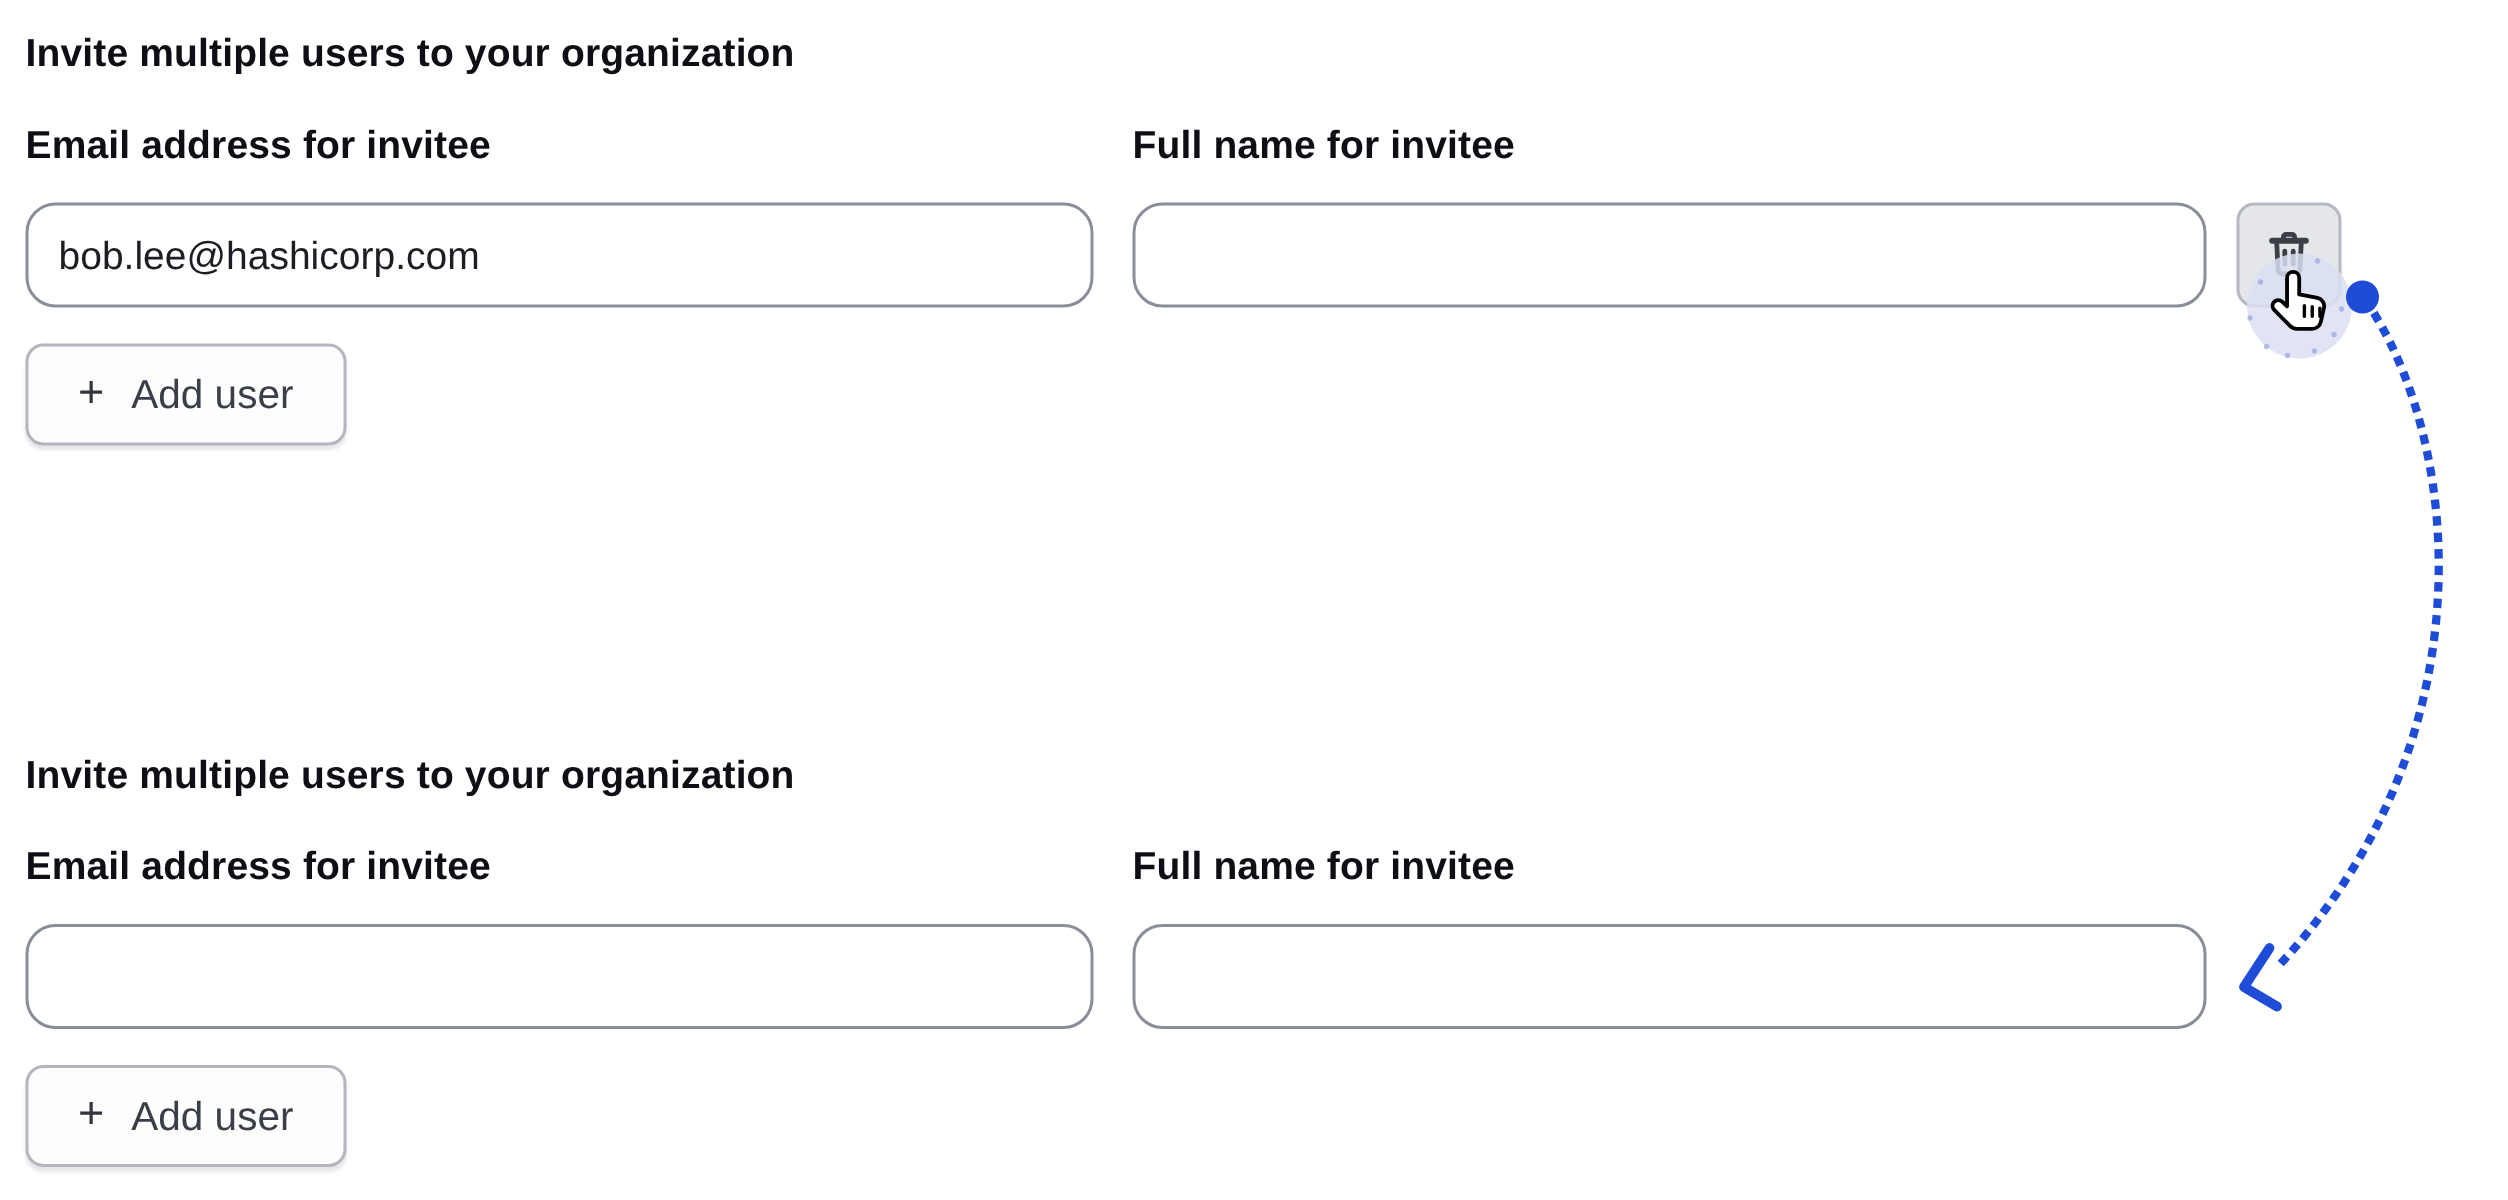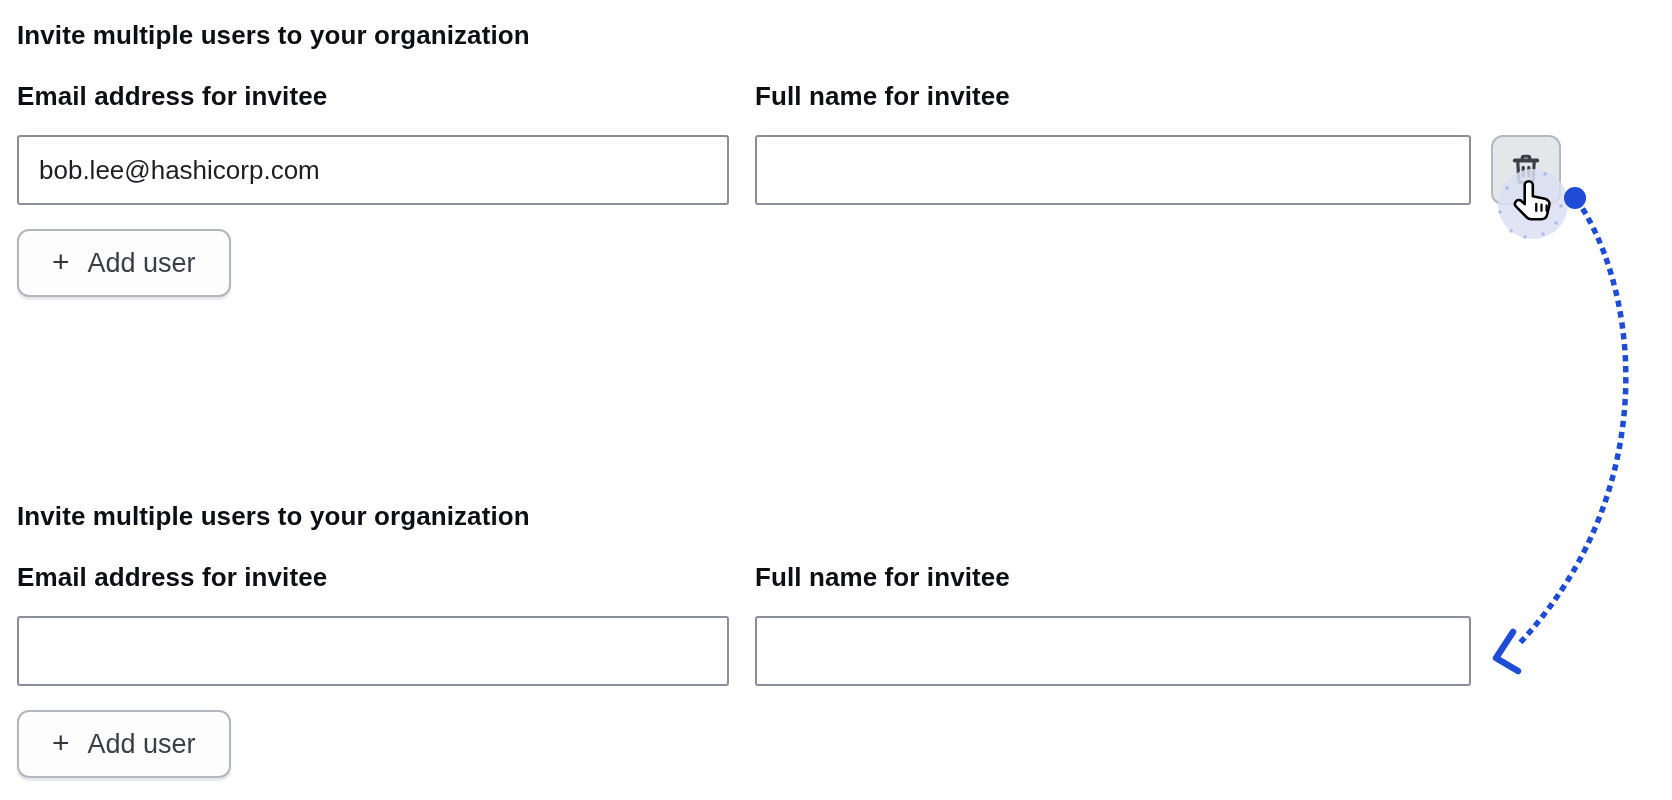--- a/index.html
+++ b/index.html
@@ -32,21 +32,21 @@
     line-height: 31px;
     color: #0d0f14;
     margin-bottom: 23px;
     letter-spacing: 0.1px;
   }
 
   .text-input {
     height: 70px;
     width: 100%;
     border: 2px solid #8a8e9b;
-    border-radius: 3px;
+    border-radius: 20px;
     background: #ffffff;
     font-family: "Liberation Sans", sans-serif;
     font-size: 26px;
     color: #1c1e23;
     padding: 0 20px;
     outline: none;
   }
 
   .trash-btn {
     width: 70px;

